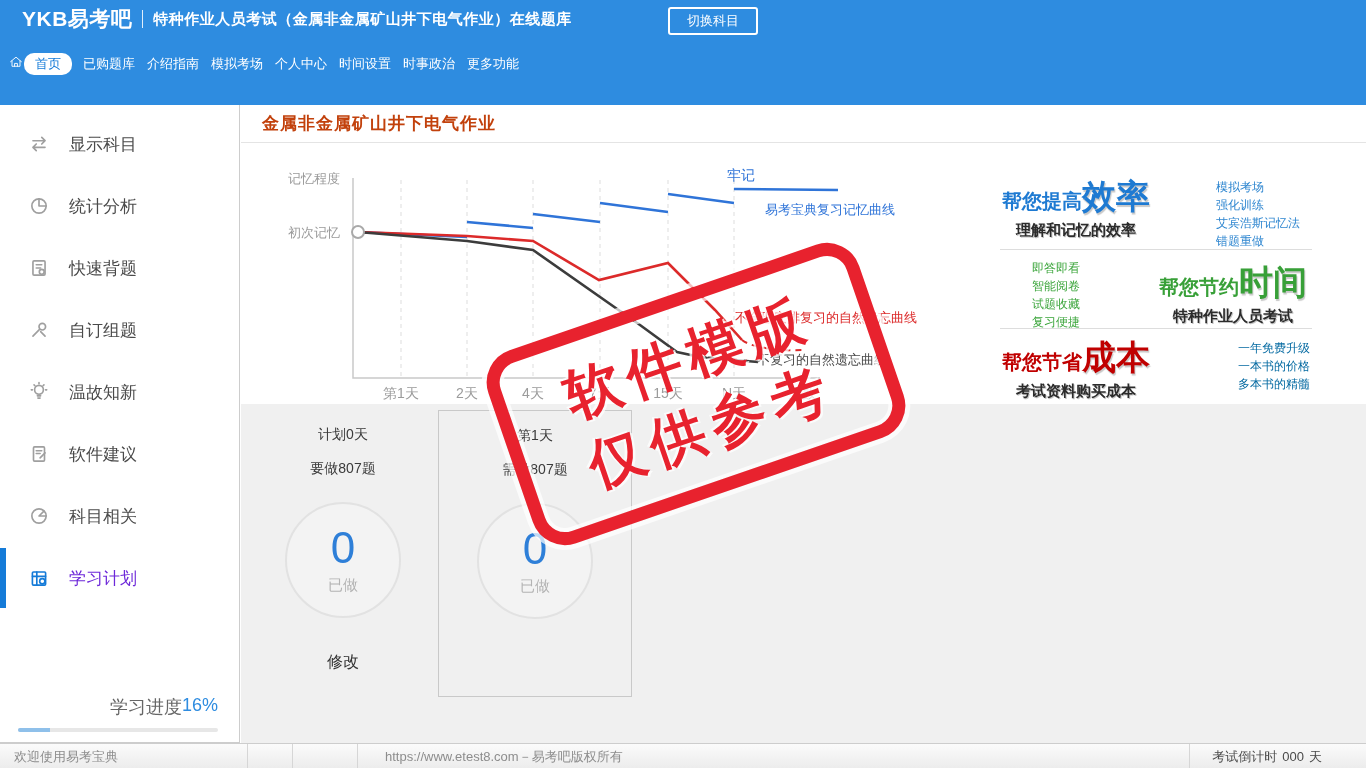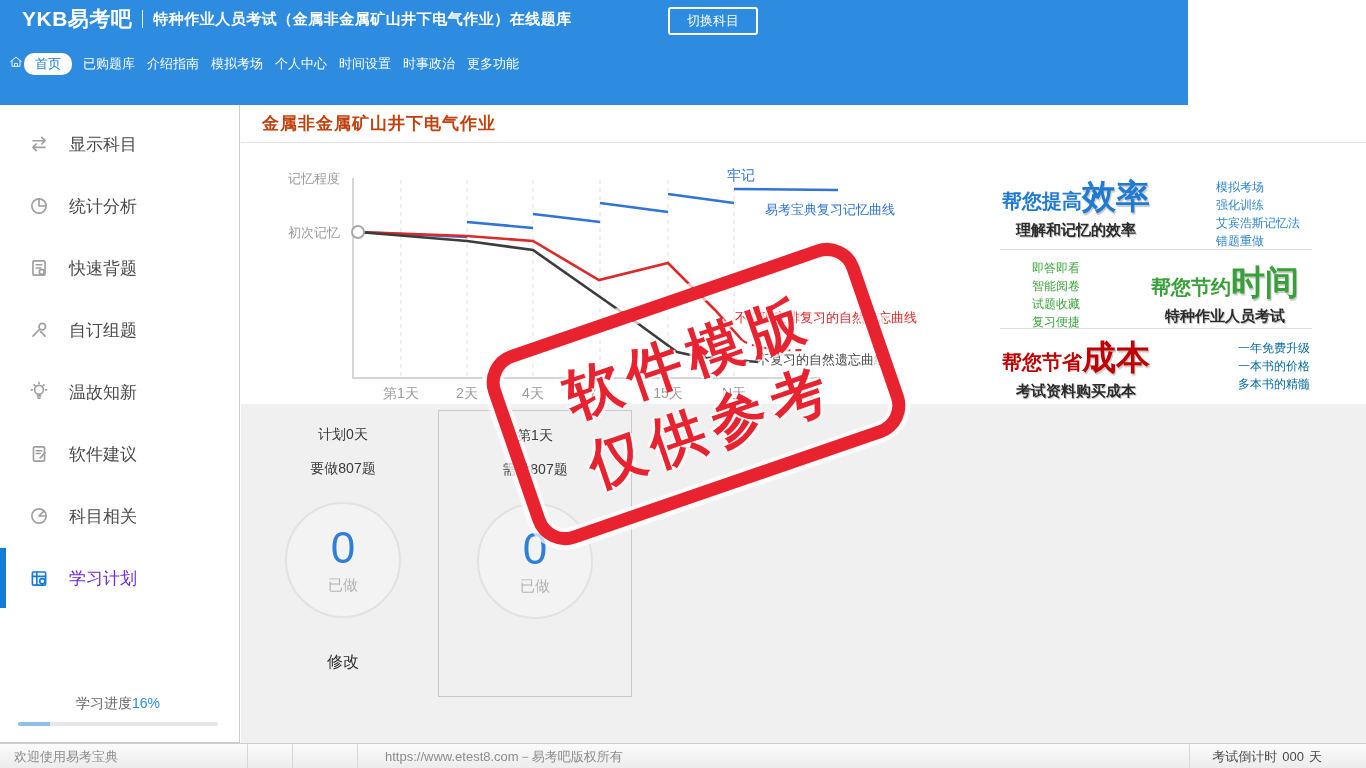--- a/index.html
+++ b/index.html
@@ -2,21 +2,21 @@
 <html><head>
 <meta charset="utf-8">
 <style>
   *{margin:0;padding:0;box-sizing:border-box}
   html,body{width:1366px;height:768px;overflow:hidden}
   body{font-family:"Liberation Sans","DejaVu Sans",sans-serif;background:#fff;position:relative;color:#333}
   svg{display:block}
   svg text{font-family:"Liberation Sans","DejaVu Sans",sans-serif}
 
   
-  .header{position:absolute;left:0;top:0;width:1188px;height:105px;background:#2e8ce0;z-index:5}
+  .header{position:absolute;left:0;top:0;width:1366px;height:105px;background:#2e8ce0;z-index:5}
   .topbar{display:flex;align-items:center;height:38px;padding-left:22px;color:#fff}
   .logo{font-size:21px;font-weight:bold;letter-spacing:.5px}
   .v-div{width:1px;height:18px;background:rgba(255,255,255,.85);margin:0 10px}
   .app-title{font-size:15px;font-weight:bold;letter-spacing:.5px}
   .switch-btn{position:absolute;left:668px;top:7px;padding:3px 17px;border:2px solid #fff;border-radius:3px;
     background:transparent;color:#fff;font-size:13px;cursor:pointer;font-family:inherit}
   .toolbar{position:absolute;left:8px;top:46px;display:flex}
   .nav-item{width:64px;display:flex;flex-direction:row;align-items:center;color:#fff;cursor:pointer}
   .nav-item svg{width:32px;height:32px;stroke:#fff;fill:none;stroke-width:1.6;stroke-linecap:round;stroke-linejoin:round}
   .nv-label{font-size:13px;margin-top:4px;padding:2px 11px;border-radius:10px;white-space:nowrap}
@@ -24,21 +24,21 @@
 
   
   .sidebar{position:absolute;left:0;top:105px;width:240px;height:638px;background:#fff;
     border-right:1px solid #cdcdcd;border-bottom:1px solid #cdcdcd;z-index:4;padding-top:8px}
   .side-item{position:relative;height:62px;display:flex;align-items:center;padding-left:28px;font-size:17px;color:#4a4a4a;cursor:pointer}
   .side-item svg{width:22px;height:22px;stroke:#9f9f9f;fill:none;stroke-width:1.5;stroke-linecap:round;stroke-linejoin:round;margin-right:19px}
   .side-item.active{color:#6d28d9}
   .side-item.active svg{stroke:#157bd8}
   .side-item.active::before{content:"";position:absolute;left:0;top:1px;width:6px;height:60px;background:#157bd8}
   .progress{position:absolute;left:18px;top:590px;width:200px}
-  .progress-row{display:flex;justify-content:center;font-size:14px;color:#666}
+  .progress-row{display:flex;justify-content:flex-end;font-size:18px;color:#666}
   .progress-val{color:#2e8ce0}
   .progress-track{margin-top:9px;height:4px;background:#e7e7e7;border-radius:2px;overflow:hidden}
   .progress-fill{height:4px;width:16%;background:#8fc0ea}
 
   
   .title-bar{position:absolute;left:241px;top:105px;right:0;height:38px;background:#fff;border-bottom:1px solid #e4e4e4}
   .page-title{font-size:17px;font-weight:bold;color:#c2410c;line-height:37px;padding-left:21px;letter-spacing:1px}
   .chart-panel{position:absolute;left:241px;top:143px;right:0;height:261px;background:#fff}
   .chart{position:absolute;left:39px;top:7px;width:700px;height:270px}
   .grid{stroke:#ddd;stroke-dasharray:4 4;fill:none}
@@ -283,21 +283,21 @@
         <li>错题重做</li>
       </ul>
     </div>
     <div class="p-row p-row2">
       <ul class="p-list l-green" style="left:32px;top:9px">
         <li>即答即看</li>
         <li>智能阅卷</li>
         <li>试题收藏</li>
         <li>复习便捷</li>
       </ul>
-      <div class="p-head c-green" style="right:13px;top:10px">
+      <div class="p-head c-green" style="right:5px;top:10px">
         <span class="p-prefix">帮您节约</span><span class="p-big">时间</span>
         <div class="p-sub">特种作业人员考试</div>
       </div>
     </div>
     <div class="p-row p-row3">
       <div class="p-head c-red" style="left:2px;top:6px">
         <span class="p-prefix">帮您节省</span><span class="p-big">成本</span>
         <div class="p-sub">考试资料购买成本</div>
       </div>
       <ul class="p-list l-red" style="right:2px;top:10px">

